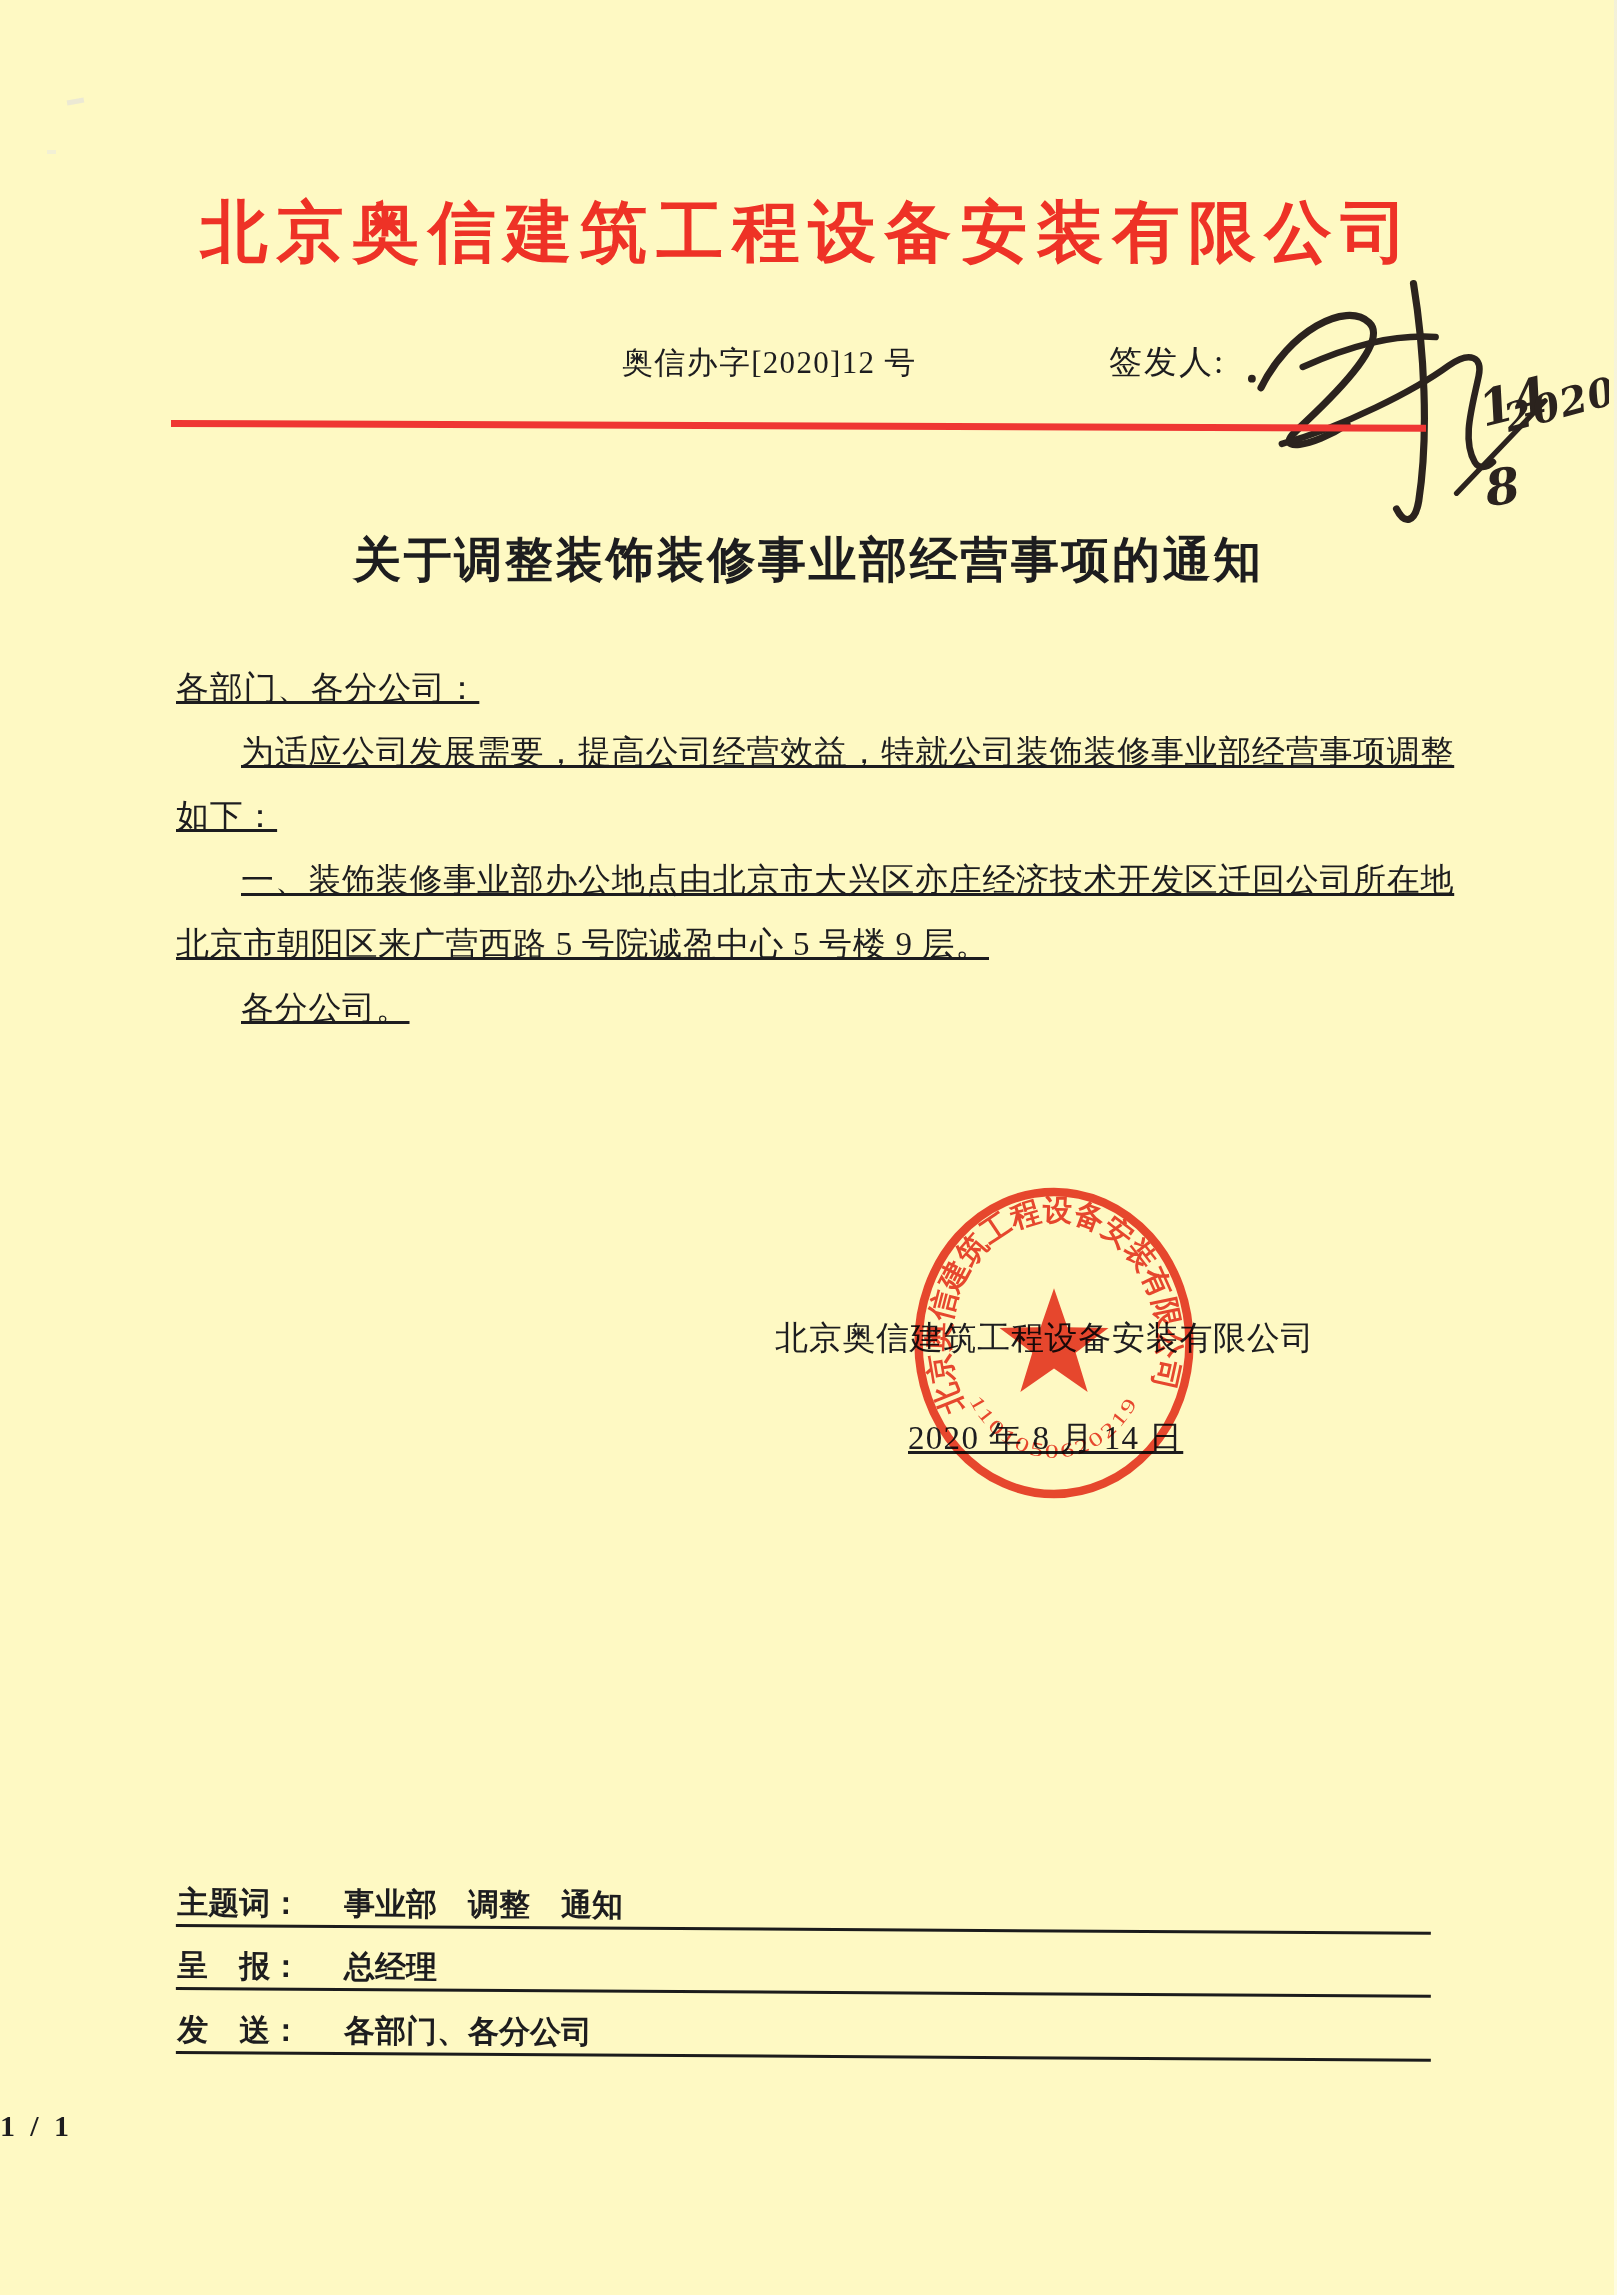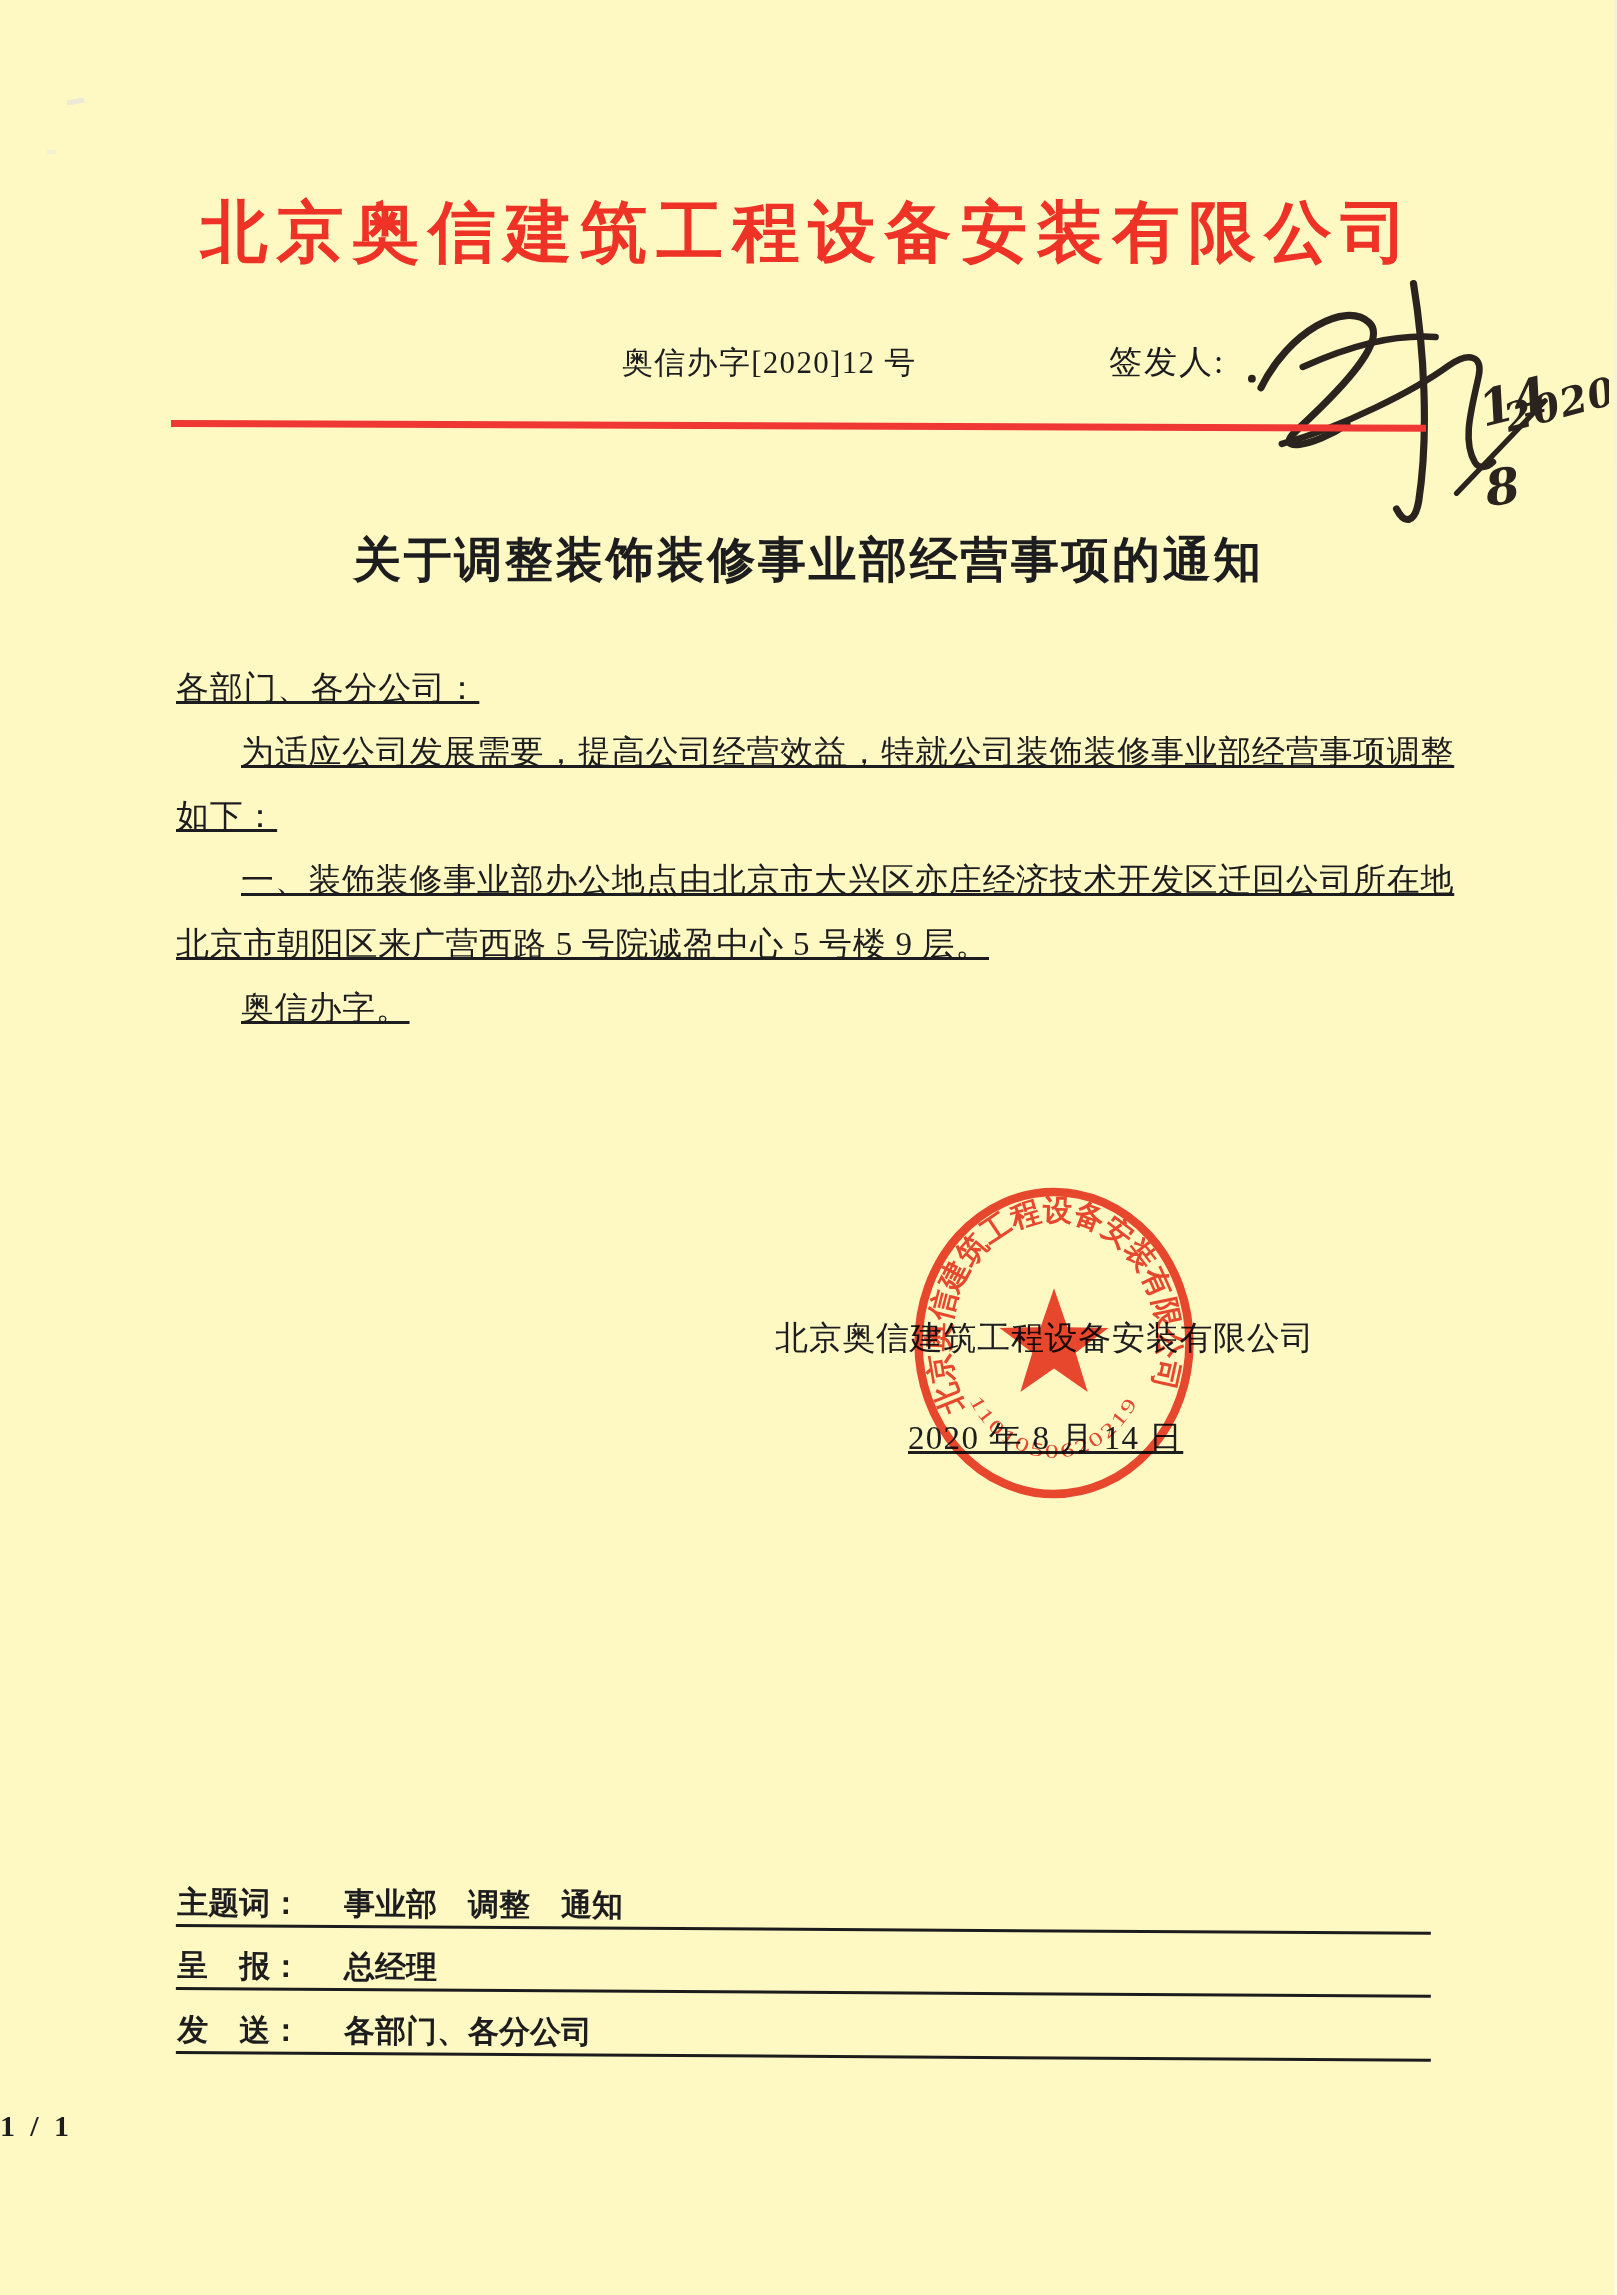--- a/index.html
+++ b/index.html
@@ -83,21 +83,21 @@
   <div class="red-divider" style="background:#ef3733;"></div>
 
   <div class="doc-title">关于调整装饰装修事业部经营事项的通知</div>
 
   <div class="body-block">
     <div class="body-line">各部门、各分公司：</div>
     <div class="body-line indent">为适应公司发展需要，提高公司经营效益，特就公司装饰装修事业部经营事项调整</div>
     <div class="body-line">如下：</div>
     <div class="body-line indent">一、装饰装修事业部办公地点由北京市大兴区亦庄经济技术开发区迁回公司所在地</div>
     <div class="body-line">北京市朝阳区来广营西路 5 号院诚盈中心 5 号楼 9 层。</div>
-    <div class="body-line indent">奥信办字。</div>
+    <div class="body-line indent">各分公司。</div>
   </div>
 
   <div class="closing-company">北京奥信建筑工程设备安装有限公司</div>
   <div class="closing-date">2020 年 8 月 14 日</div>
 
   <svg class="seal" viewBox="0 0 476 516">
     <defs>
       <path id="sealTopArc" d="M 101 358 A 162 188 0 1 1 375 358" fill="none"></path>
       <path id="sealBottomArc" d="M 108 346 A 150 176 0 0 0 368 346" fill="none"></path>
     </defs>

